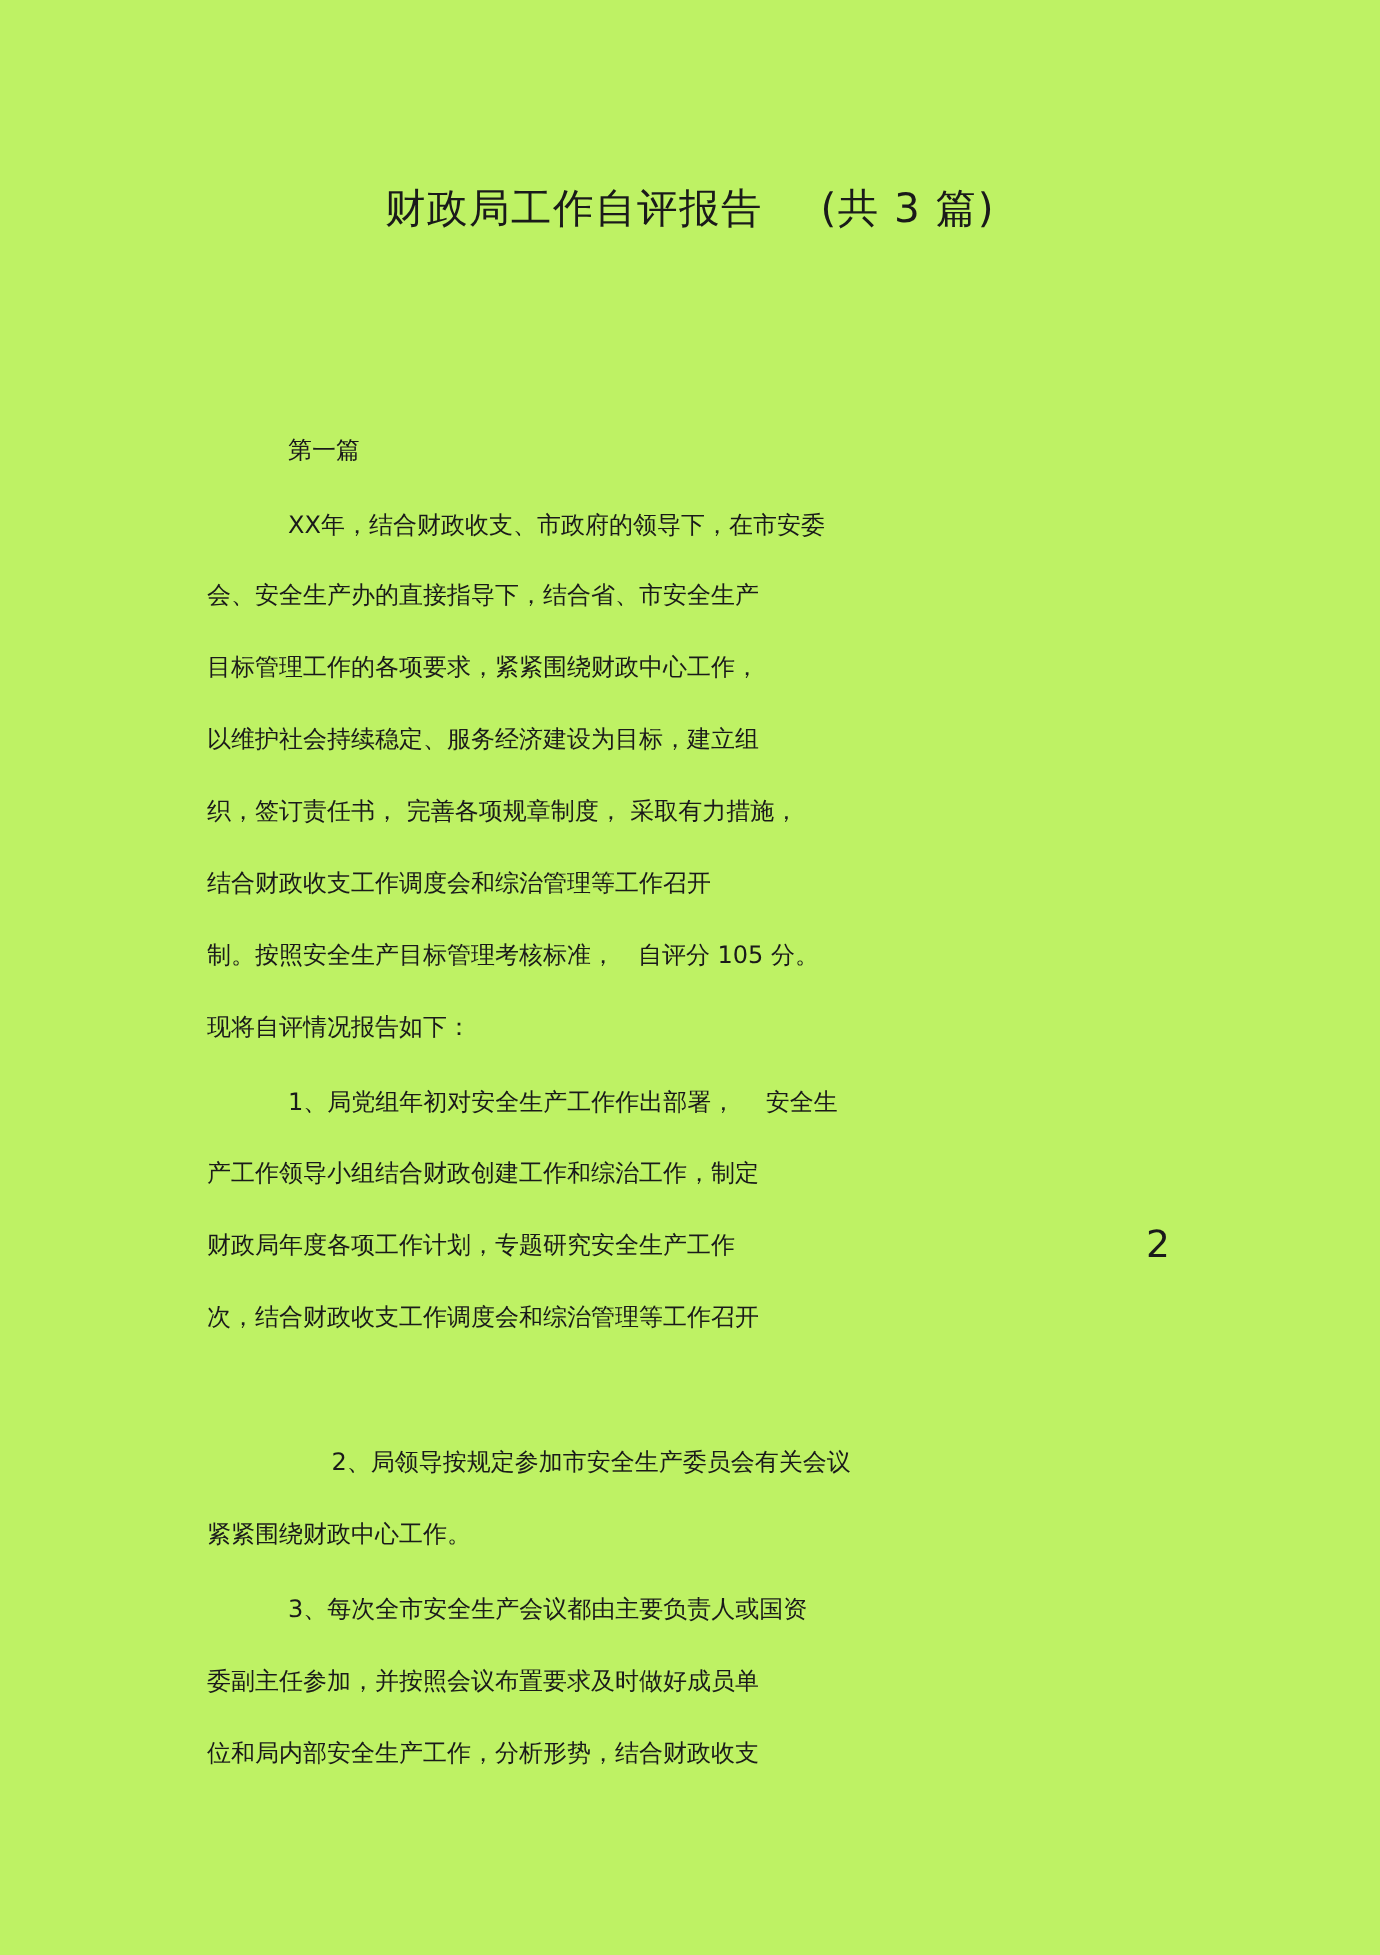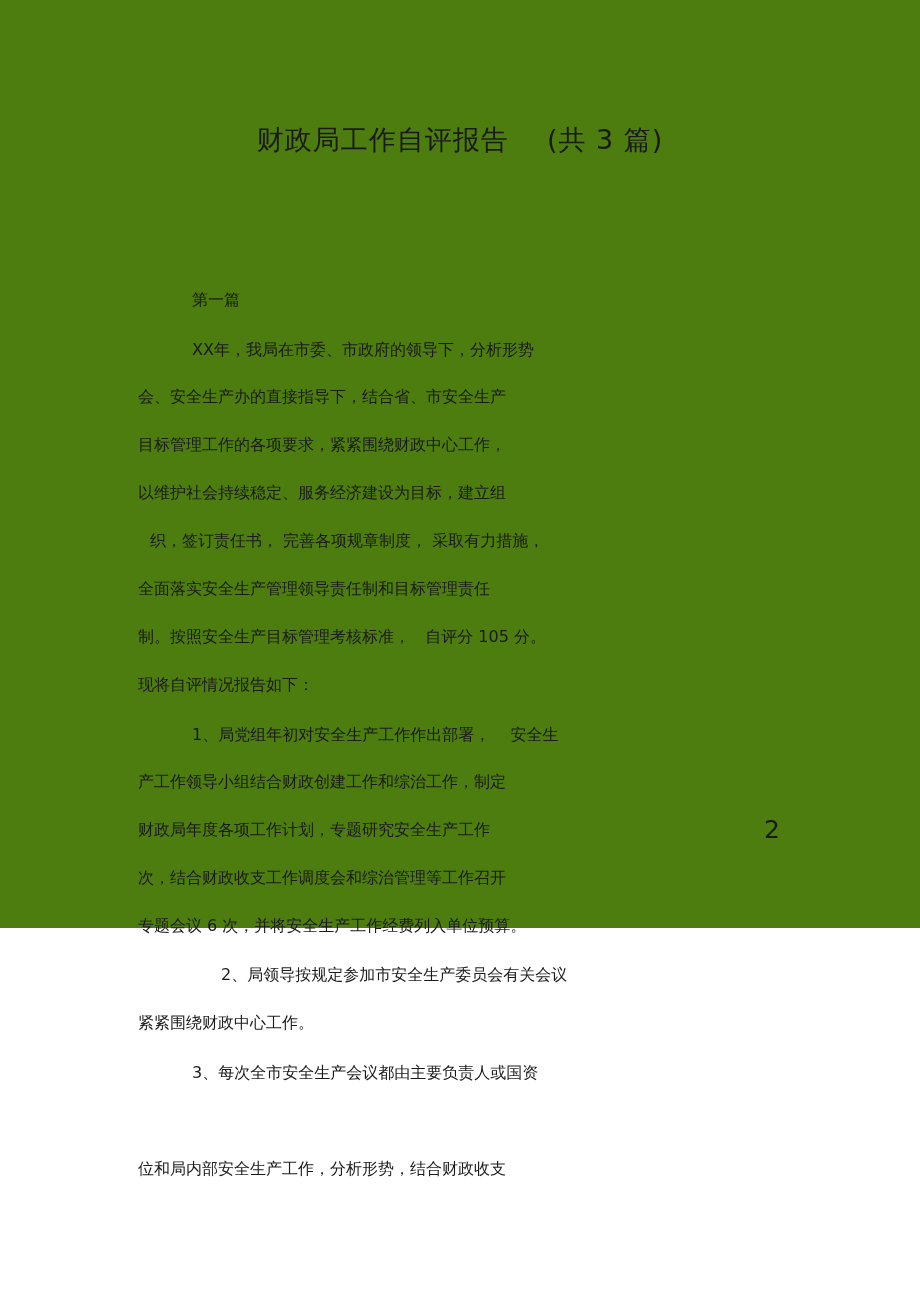--- a/index.html
+++ b/index.html
@@ -13,22 +13,22 @@
       position: relative;
       overflow: hidden;
       font-family: "DejaVu Sans", "Liberation Sans", sans-serif;
       color: #1a1a1a;
     }
     .page {
       position: absolute;
       left: 0;
       top: 0;
       width: 920px;
-      height: 928px;
-      background: #4d7c0f;
+      height: 1303px;
+      background: #bef264;
     }
     .title {
       position: absolute;
       left: 0;
       width: 920px;
       top: 118px;
       text-align: center;
       font-size: 27px;
       line-height: 44px;
       letter-spacing: 1px;
@@ -55,35 +55,35 @@
   </style>
 </head>
 <body>
 
 <div class="page">
 
   <div class="title">财政局工作自评报告    (共 3 篇)</div>
 
   <div class="line indent" style="top:280px;">第一篇</div>
 
-  <div class="line indent" style="top:330px;">XX年，我局在市委、市政府的领导下，分析形势</div>
+  <div class="line indent" style="top:330px;">XX年，结合财政收支、市政府的领导下，在市安委</div>
   <div class="line" style="top:377px;">会、安全生产办的直接指导下，结合省、市安全生产</div>
   <div class="line" style="top:425px;text-align:right;">目标管理工作的各项要求，紧紧围绕财政中心工作，</div>
   <div class="line" style="top:473px;">以维护社会持续稳定、服务经济建设为目标，建立组</div>
-  <div class="line" style="top:521px;margin-left:12px;">织，签订责任书， 完善各项规章制度， 采取有力措施，</div>
-  <div class="line" style="top:569px;">全面落实安全生产管理领导责任制和目标管理责任</div>
+  <div class="line" style="top:521px;">织，签订责任书， 完善各项规章制度， 采取有力措施，</div>
+  <div class="line" style="top:569px;">结合财政收支工作调度会和综治管理等工作召开</div>
   <div class="line" style="top:617px;">制。按照安全生产目标管理考核标准，   自评分 105 分。</div>
   <div class="line" style="top:665px;">现将自评情况报告如下：</div>
 
   <div class="line indent" style="top:715px;">1、局党组年初对安全生产工作作出部署，    安全生</div>
   <div class="line" style="top:810px;">财政局年度各项工作计划，专题研究安全生产工作</div>
   <div class="line" style="top:762px;">产工作领导小组结合财政创建工作和综治工作，制定</div>
   <div class="right-num" style="top:810px; left:764px;">2</div>
   <div class="line" style="top:858px;">次，结合财政收支工作调度会和综治管理等工作召开</div>
-  <div class="line" style="top:906px;">专题会议 6 次，并将安全生产工作经费列入单位预算。</div>
 
   <div class="line indent" style="top:955px;margin-left:29px;">2、局领导按规定参加市安全生产委员会有关会议</div>
   <div class="line" style="top:1003px;">紧紧围绕财政中心工作。</div>
 
   <div class="line indent" style="top:1053px;">3、每次全市安全生产会议都由主要负责人或国资</div>
+  <div class="line" style="top:1101px;">委副主任参加，并按照会议布置要求及时做好成员单</div>
   <div class="line" style="top:1149px;">位和局内部安全生产工作，分析形势，结合财政收支</div>
 
 </div>
 
 </body></html>

